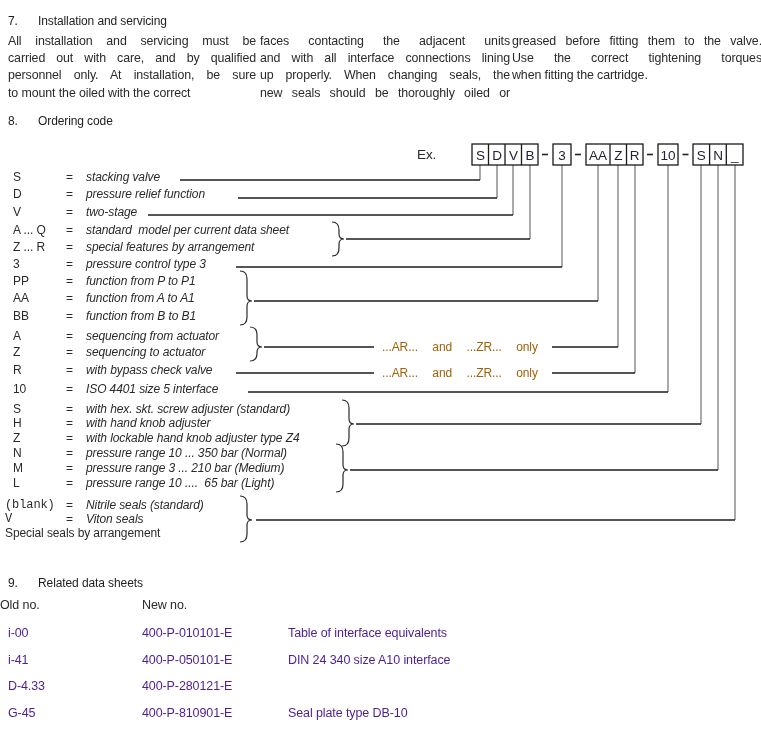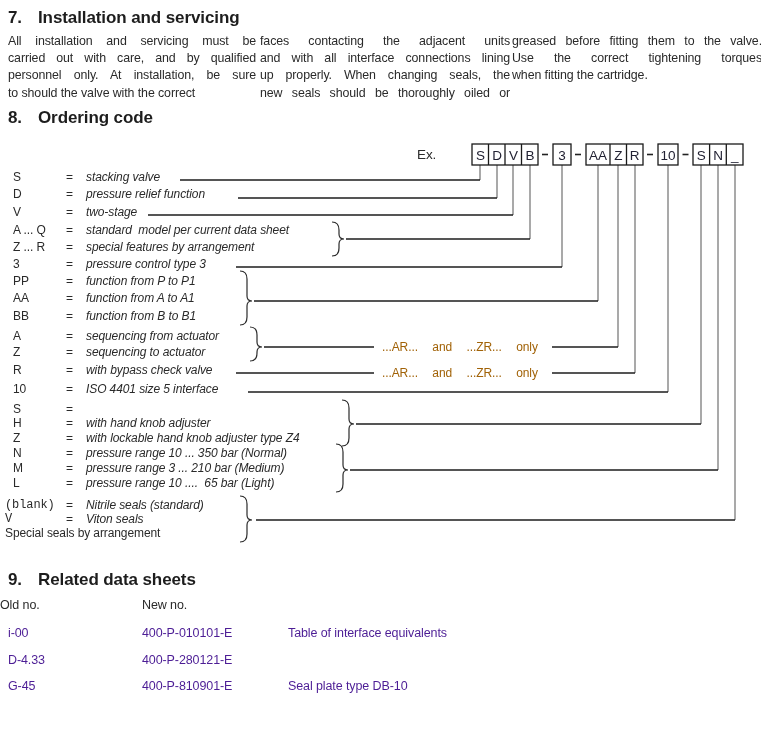--- a/index.html
+++ b/index.html
@@ -1,21 +1,21 @@
 <!DOCTYPE html>
 <html><head>
 <meta charset="utf-8">
 <style>
   html,body { margin:0; padding:0; background:#fff; }
   .page {
     position:relative; width:761px; height:738px; background:#ffffff;
     font-family:"Liberation Sans", sans-serif; color:#262626; overflow:hidden;
     letter-spacing:-0.1px;
   }
-  .sec-head { position:absolute; left:8px; font-size:17px; font-weight:bold; color:#1d1d1d; }
+  .sec-head { position:absolute; left:8px; font-size:12px; font-weight:normal; color:#1d1d1d;margin-top:6px; }
   .sec-num { display:inline-block; width:30px; }
   .pcol { position:absolute; top:33px; font-size:12.4px; line-height:17.2px; color:#2a2a2a; }
   .jline { text-align:justify; text-align-last:justify; }
   .pcol.last-left .jline:last-child { text-align-last:left; }
   .lrow { position:absolute; left:0; height:16px; font-size:12px; line-height:16px; color:#2a2a2a; width:560px; }
   .lsym { position:absolute; left:13px; white-space:pre; }
   .sym-wide { left:5px;font-family:Liberation Mono, monospace; }
   .lfull { left:5px; }
   .leq { position:absolute; left:66px; }
   .ldesc { position:absolute; left:86px; white-space:pre;font-style:italic; }
@@ -37,21 +37,21 @@
 <div class="page">
 
   <div class="sec-head" style="top:8px">
     <span class="sec-num">7.</span><span>Installation and servicing</span>
   </div>
   <div class="pcol last-left" style="left:8px; width:248px">
 
   <div class="jline">All installation and servicing must be</div>
       <div class="jline">carried out with care, and by qualified</div>
       <div class="jline">personnel only. At installation, be sure</div>
-      <div class="jline">to should the valve with the correct</div>
+      <div class="jline">to mount the oiled with the correct</div>
     </div>
   <div class="pcol" style="left:260px; width:250px">
 
   <div class="jline">faces contacting the adjacent units</div>
       <div class="jline">and with all interface connections lining</div>
       <div class="jline">up properly. When changing seals, the</div>
       <div class="jline">new seals should be thoroughly oiled or</div>
     </div>
   <div class="pcol last-left" style="left:512px; width:250px">
 
@@ -207,20 +207,21 @@
       <span class="ldesc">with bypass check valve</span>
     </div>
   <div class="lrow" style="top:381px">
       <span class="lsym">10</span>
       <span class="leq">=</span>
       <span class="ldesc">ISO 4401 size 5 interface</span>
     </div>
   <div class="lrow" style="top:401px">
       <span class="lsym">S</span>
       <span class="leq">=</span>
+      <span class="ldesc">with hex. skt. screw adjuster (standard)</span>
     </div>
   <div class="lrow" style="top:415px">
       <span class="lsym">H</span>
       <span class="leq">=</span>
       <span class="ldesc">with hand knob adjuster</span>
     </div>
   <div class="lrow" style="top:430px">
       <span class="lsym">Z</span>
       <span class="leq">=</span>
       <span class="ldesc">with lockable hand knob adjuster type Z4</span>
@@ -265,20 +266,25 @@
     <span class="h-c2">New no.</span>
   </div>
   <div class="t9rows">
 
   <div class="t9row">
       <span class="t9c1">i-00</span>
       <span class="t9c2">400-P-010101-E</span>
       <span class="t9c3">Table of interface equivalents</span>
     </div>
       <div class="t9row">
+      <span class="t9c1">i-41</span>
+      <span class="t9c2">400-P-050101-E</span>
+      <span class="t9c3">DIN 24 340 size A10 interface</span>
+    </div>
+      <div class="t9row">
       <span class="t9c1">D-4.33</span>
       <span class="t9c2">400-P-280121-E</span>
     </div>
       <div class="t9row">
       <span class="t9c1">G-45</span>
       <span class="t9c2">400-P-810901-E</span>
       <span class="t9c3">Seal plate type DB-10</span>
     </div>
     </div>
 

